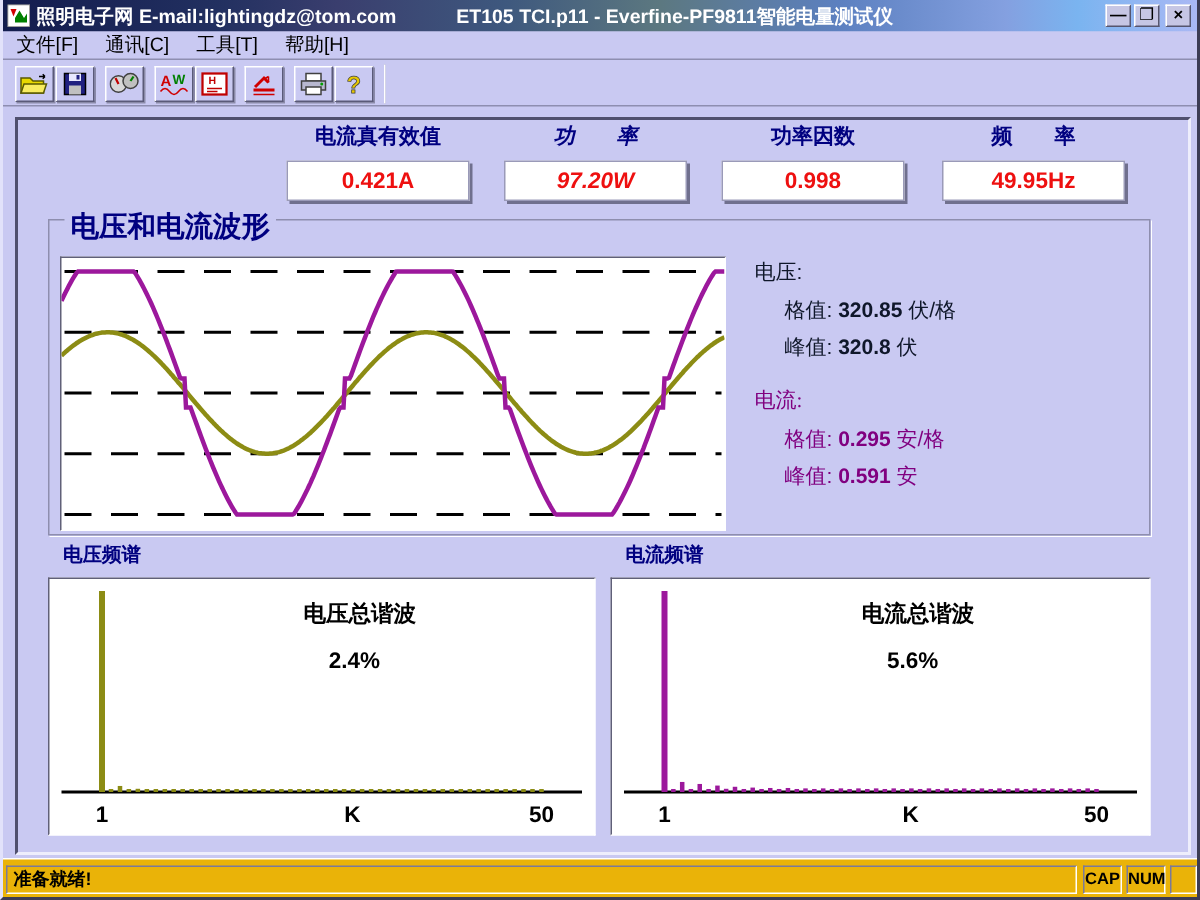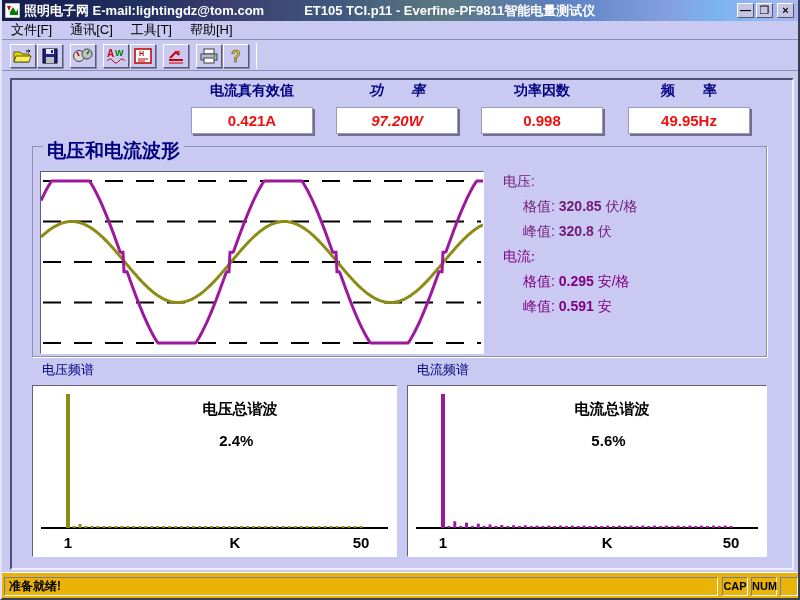--- a/index.html
+++ b/index.html
@@ -39,27 +39,27 @@
     color:#ee1010;font-size:15px;font-weight:bold;line-height:25px;}
   
   .groupbox{position:absolute;left:30px;top:146px;width:735px;height:211px;
     border:1px solid #8e8eae;box-shadow:1px 1px 0 #ffffff;}
   .gb-legend{position:absolute;left:10px;top:-9px;background:#c9c9f2;padding:0 4px;
     color:#000080;font-size:19px;font-weight:bold;white-space:nowrap;}
   .scope{position:absolute;left:7px;top:24px;width:444px;height:183px;background:#fff;
     border:1px solid;border-color:#606078 #ffffff #ffffff #606078;}
   .scope svg{display:block;width:442px;height:181px;}
   .scope-info{position:absolute;left:470px;top:22px;width:255px;font-size:14px;line-height:25px;white-space:nowrap;}
-  .volt-text{color:#701a75;}
+  .volt-text{color:#0f172a;}
   .curr-text{color:#800080;}
   .info-indent{padding-left:20px;}
   .info-num{font-weight:bold;}
-  .curr-block{font-family:Liberation Serif, serif;}
-  
-  .spec-label{position:absolute;top:361px;color:#000080;font-size:13px;font-weight:normal;}
+  .curr-block{margin-top:11px;font-family:Liberation Serif, serif;}
+  
+  .spec-label{position:absolute;top:361px;color:#000080;font-size:13px;font-weight:bold;}
   .spec-box{position:absolute;top:385px;height:172px;background:#fff;
     border:1px solid;border-color:#606078 #ffffff #ffffff #606078;}
   .spec-box svg{display:block;width:100%;height:100%;}
   .thd-label{position:absolute;top:14px;left:57%;transform:translateX(-50%);color:#000;font-size:15px;font-weight:bold;white-space:nowrap;}
   .thd-value{position:absolute;top:46px;left:56%;transform:translateX(-50%);color:#000;font-size:15px;font-weight:bold;}
   
   .statusbar{position:absolute;left:0;top:572px;width:100%;height:26px;background:#eab308;border-top:1px solid #ffffff;}
   .status-panel{position:absolute;top:4px;height:19px;border:1px solid;border-color:#7a7a9a #ffffff #ffffff #7a7a9a;
     font-size:12px;font-weight:bold;color:#000;line-height:17px;}
   .status-main{left:2px;width:714px;padding-left:4px;}

